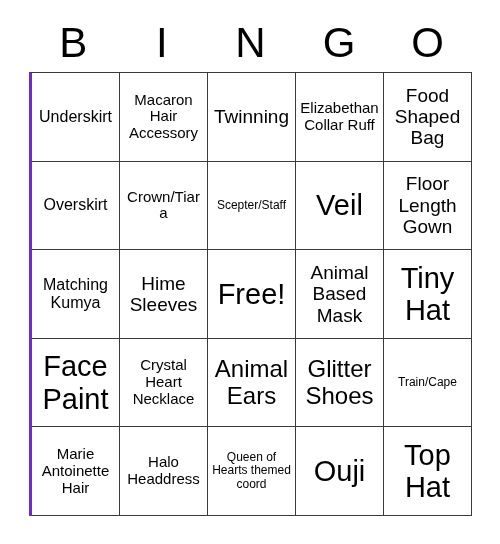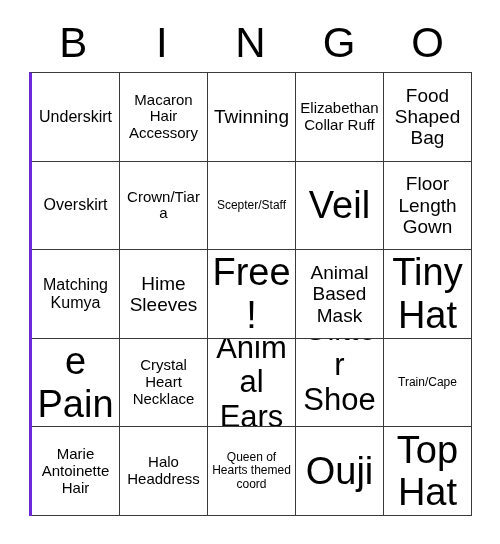--- a/index.html
+++ b/index.html
@@ -72,22 +72,22 @@
     text-align: center;
     line-height: 1.12;
     color: #000000;
     word-wrap: break-word;
   }
   
   .fs-xs  { font-size: 12px; }
   .fs-s   { font-size: 15px; }
   .fs-m   { font-size: 16px; }
   .fs-l   { font-size: 19px; }
-  .fs-xl  { font-size: 31px; }
-  .fs-xxl { font-size: 38px; }
+  .fs-xl  { font-size: 24px; }
+  .fs-xxl { font-size: 29px; }
 </style>
 </head>
 <body>
 
 <div id="card">
 
   <div id="header">
     <div class="header-cell">B</div>
     <div class="header-cell">I</div>
     <div class="header-cell">N</div>

